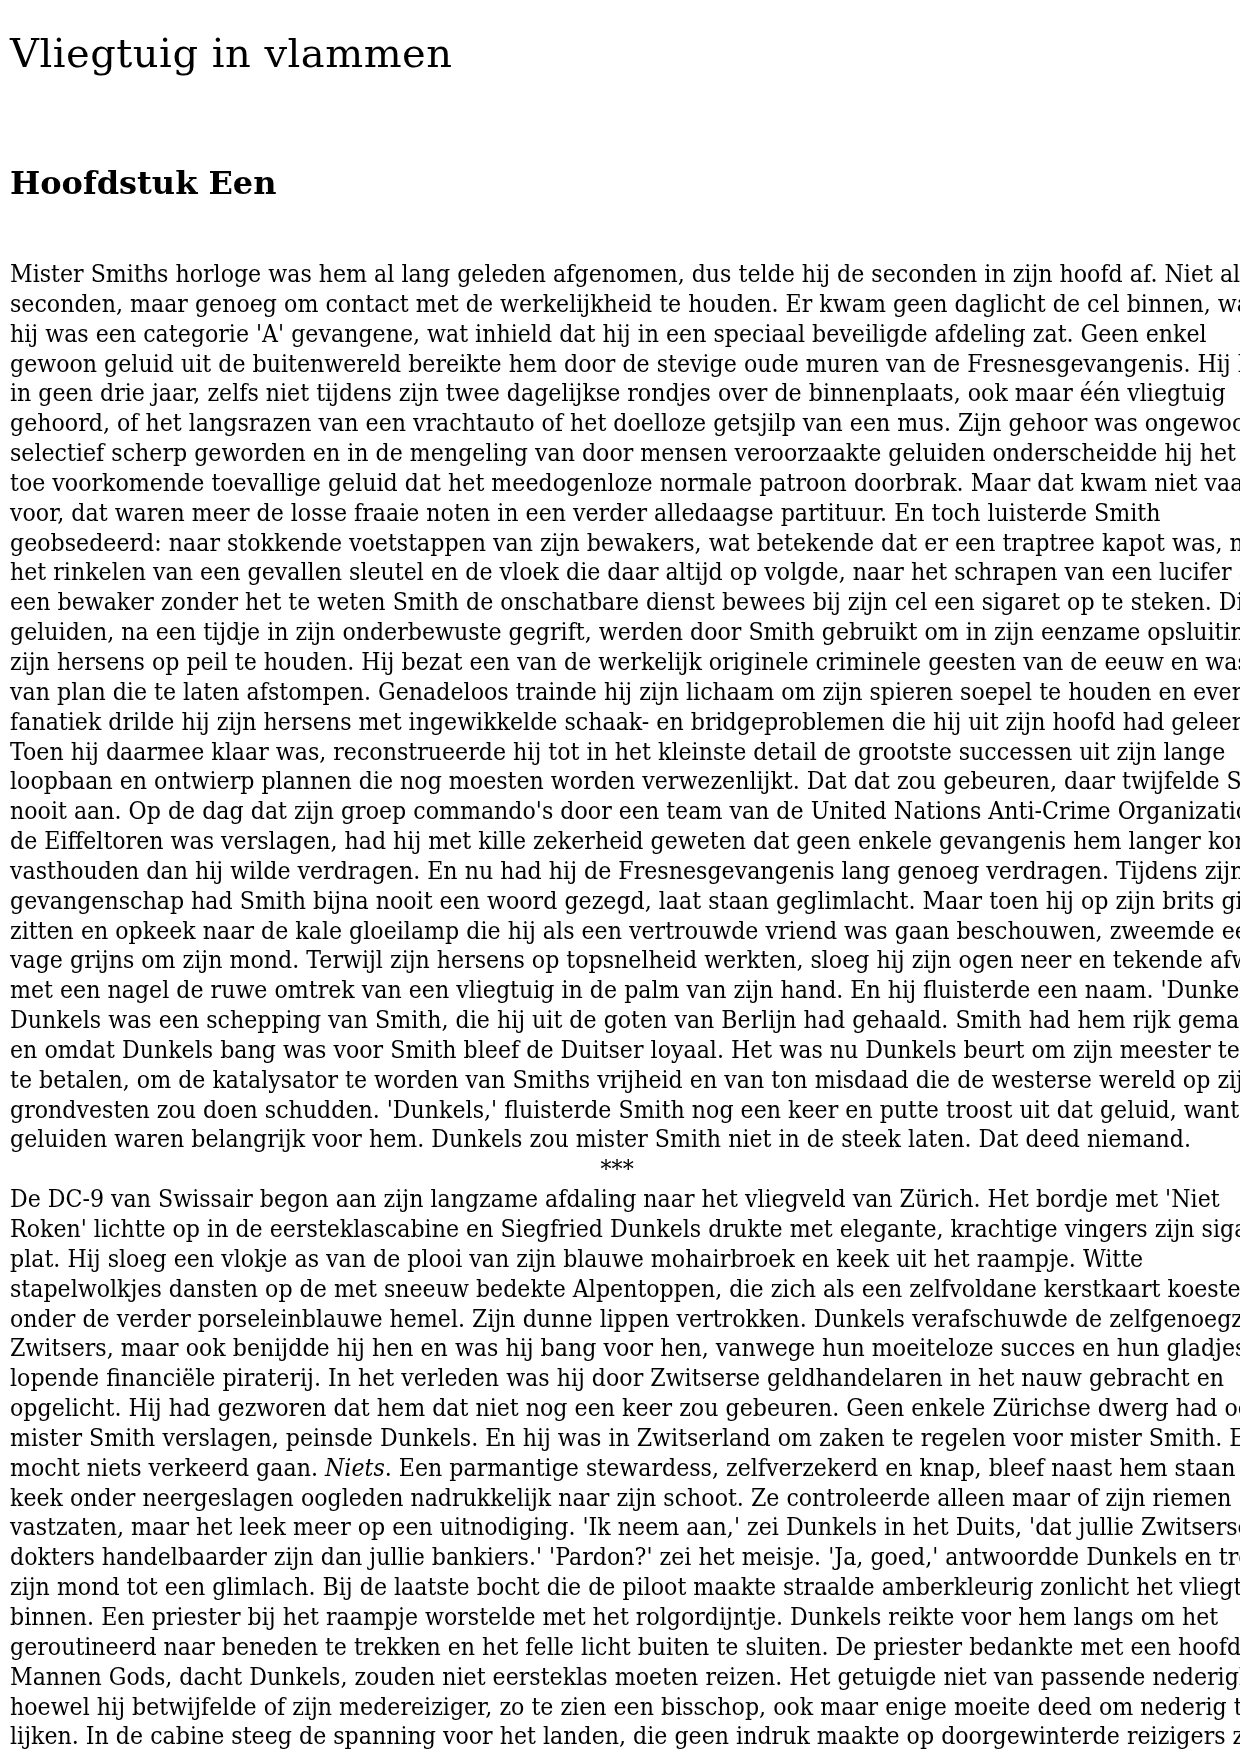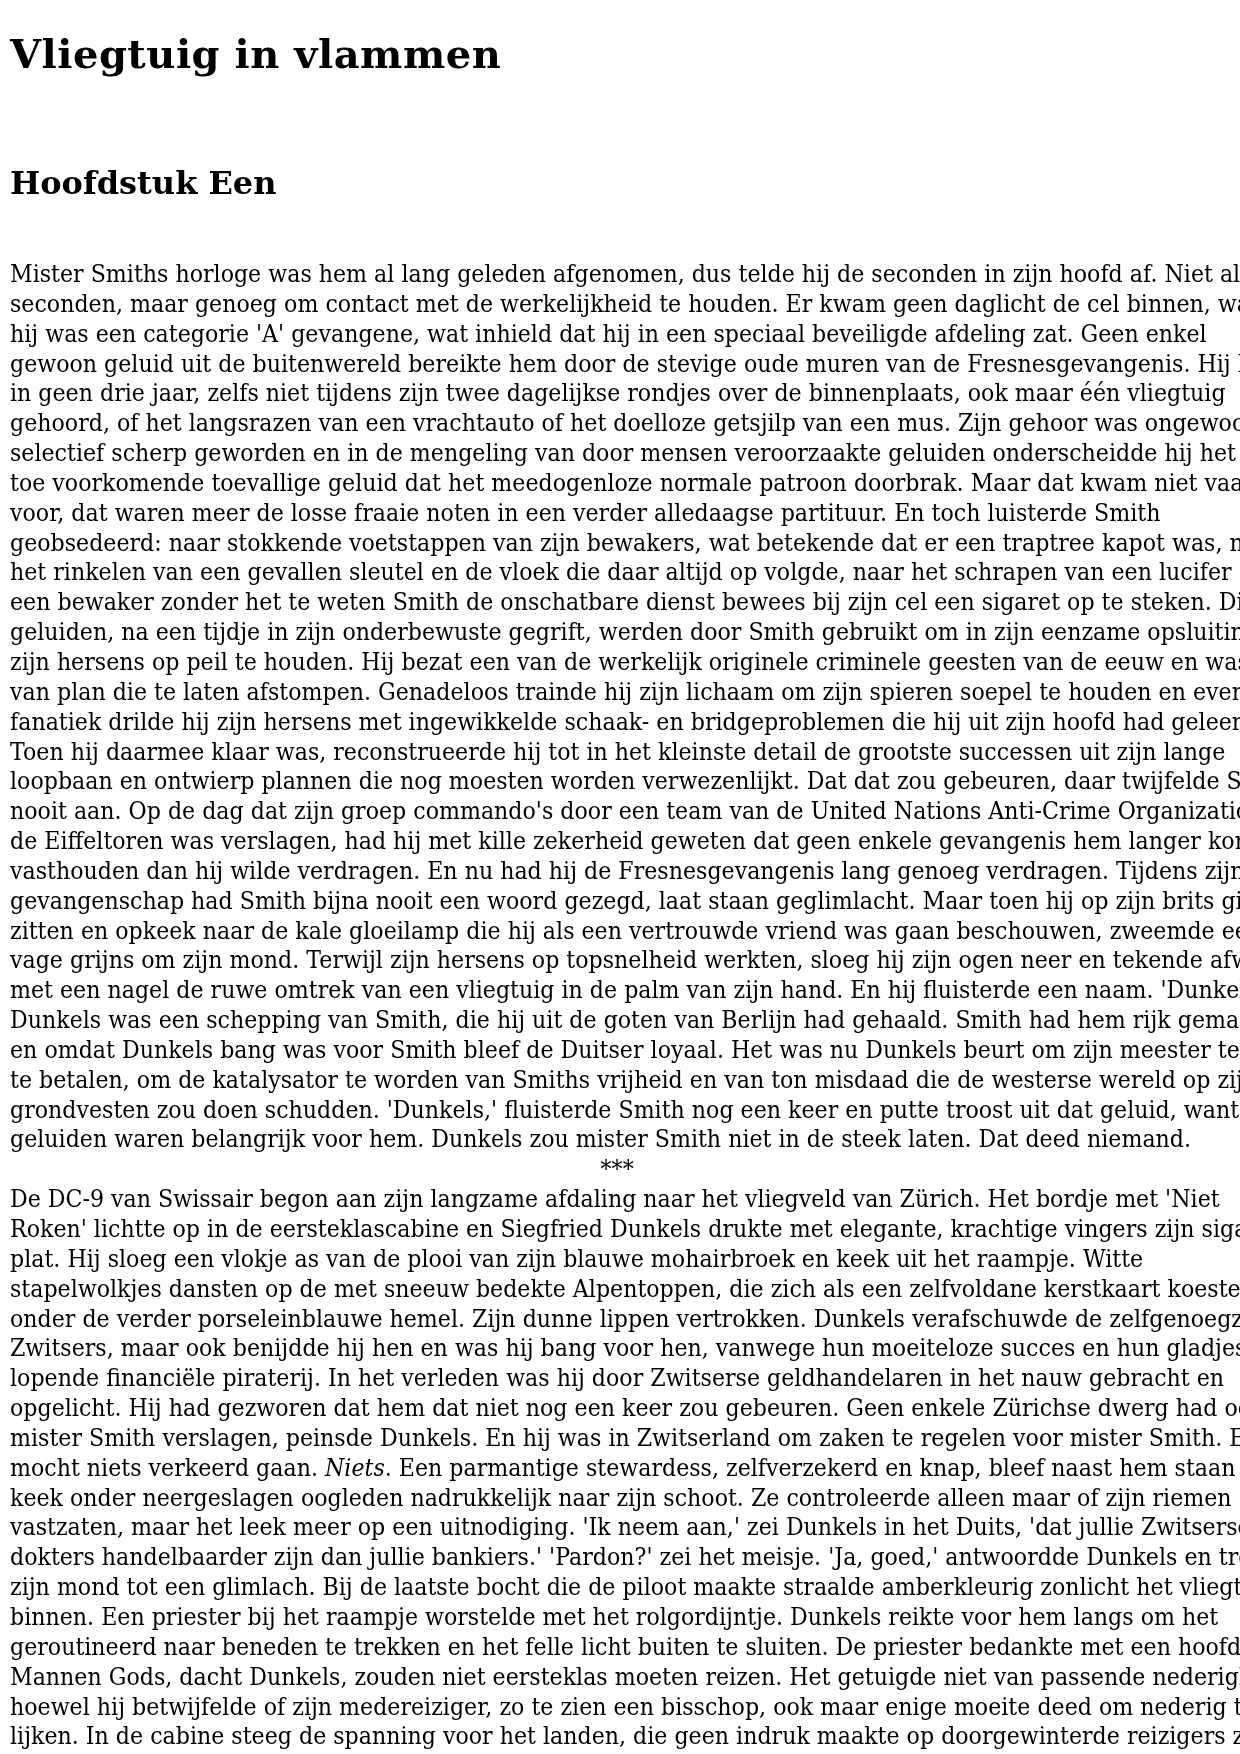--- a/index.html
+++ b/index.html
@@ -13,21 +13,21 @@
     height: 1754px;
     overflow: hidden;
     font-family: "DejaVu Serif", serif;
   }
   .page {
     padding-left: 10px;
   }
   h1.book-title {
     font-size: 40px;
     line-height: 47px;
-    font-weight: bold;
+    font-weight: normal;
     margin: 30px 0 0 0;
     letter-spacing: 0.5px;
   }
   h2.chapter-heading {
     font-size: 32px;
     line-height: 37px;
     font-weight: bold;
     margin: 88px 0 0 0;
   }
   .bodytext {

